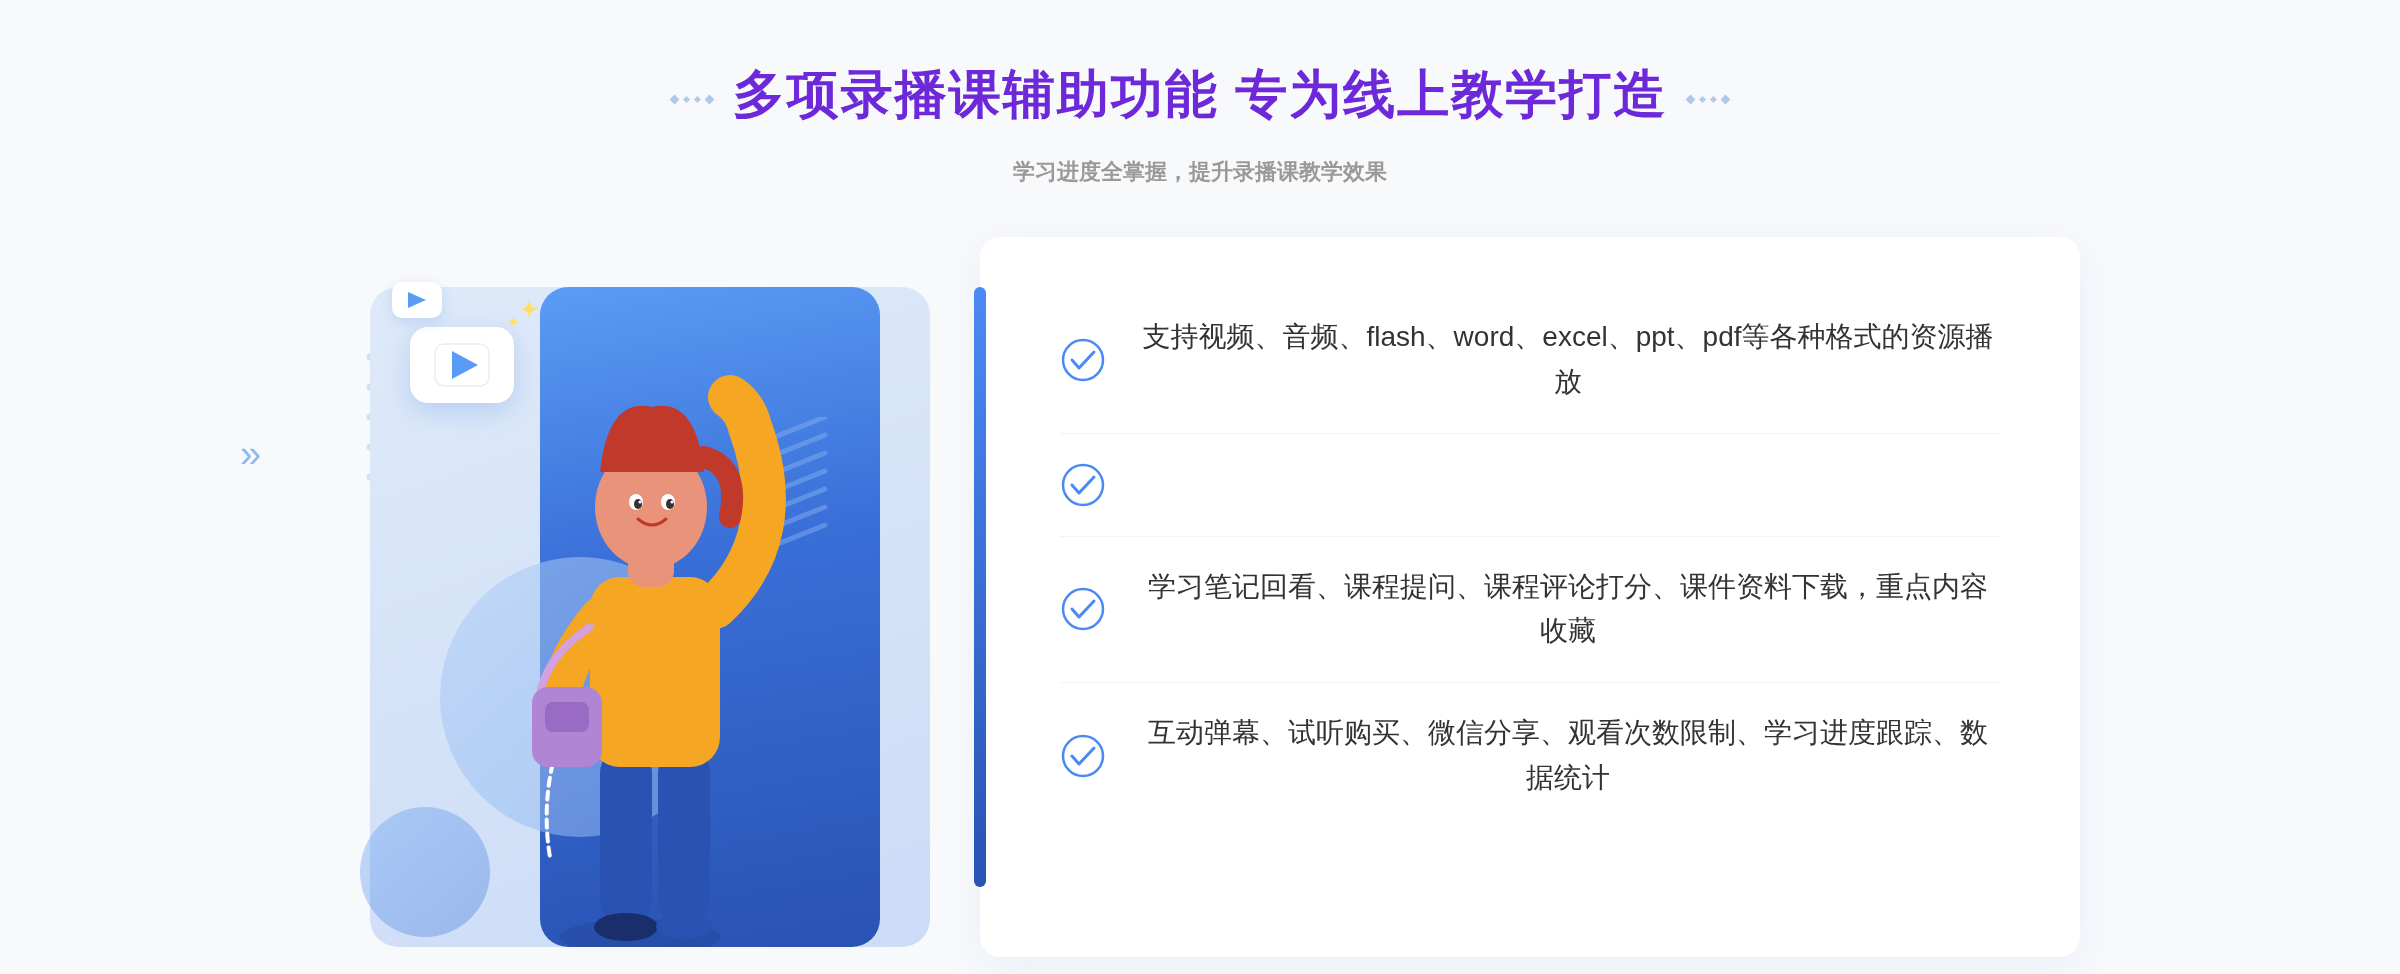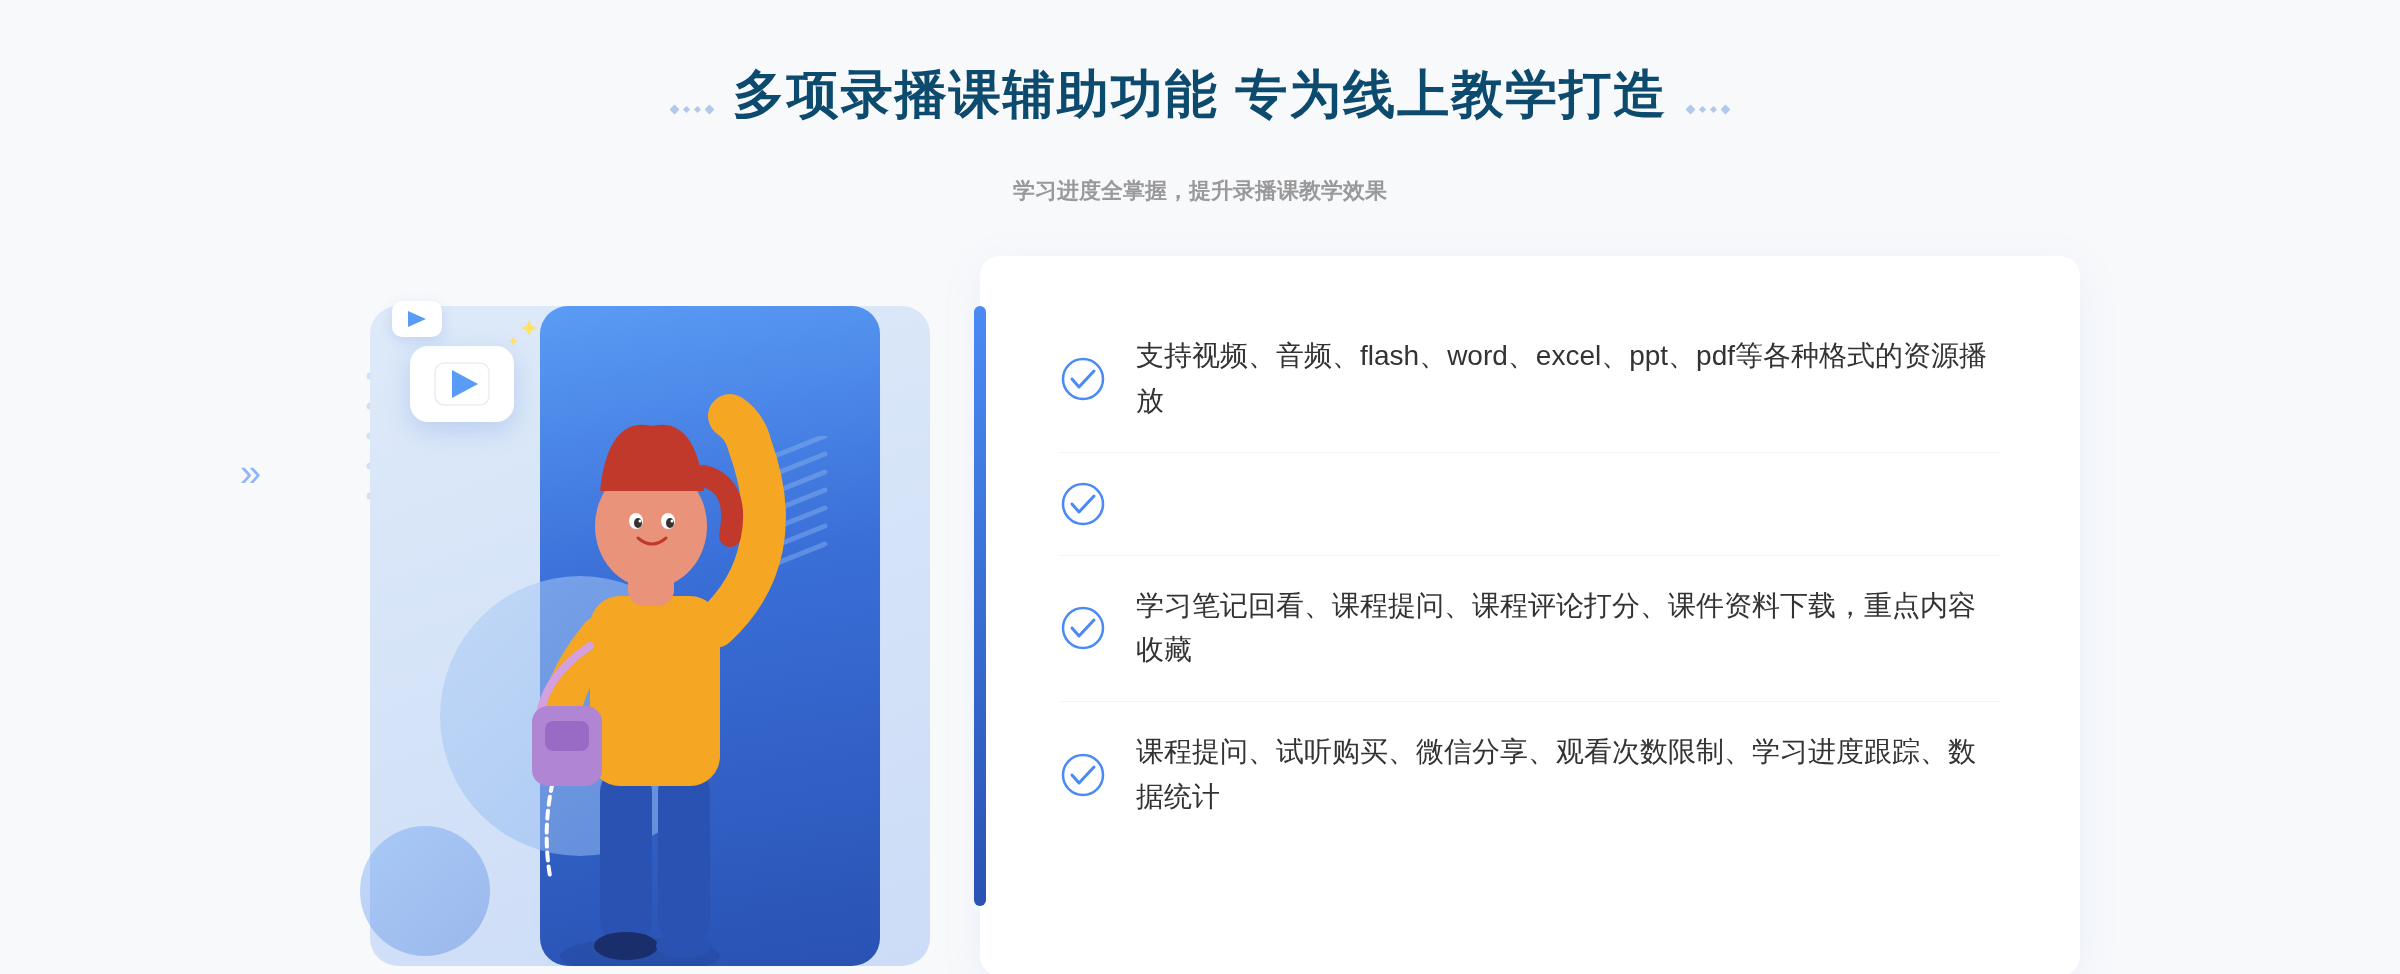--- a/index.html
+++ b/index.html
@@ -49,23 +49,23 @@
     .header-decoration {
       display: flex;
       align-items: center;
       justify-content: center;
       gap: 20px;
     }
 
     .main-title {
       font-size: 52px;
       font-weight: 700;
-      color: #0c4a6e;
+      color: #6d28d9;
       letter-spacing: 2px;
-      margin-bottom: 28px;
+      margin-bottom: 9px;
     }
 
     .sub-title {
       font-size: 22px;
       color: #999999;
       font-weight: 700;
       margin-top: 18px;
     }
 
     
@@ -100,20 +100,21 @@
       position: relative;
       z-index: 1;
     }
 
     .feature-item {
       display: flex;
       align-items: center;
       gap: 30px;
       padding: 28px 0;
       border-bottom: 1px solid #f0f4fc;
+      text-align: center;
     }
 
     .feature-item:last-child {
       border-bottom: none;
     }
 
     .check-icon {
       width: 46px;
       height: 46px;
       flex-shrink: 0;
@@ -352,20 +353,20 @@
     </div>
             <span class="feature-text">学习笔记回看、课程提问、课程评论打分、课件资料下载，重点内容收藏</span>
           </div>
           <div class="feature-item">
             <div class="check-icon">
       <svg class="check-circle-svg" viewBox="0 0 44 44" fill="none" xmlns="http://www.w3.org/2000/svg">
         <circle cx="22" cy="22" r="20" stroke="#4a8af4" stroke-width="2.5" fill="none"></circle>
         <path d="M11 22 L18 30 L33 14" stroke="#4a8af4" stroke-width="3" stroke-linecap="round" stroke-linejoin="round" fill="none"></path>
       </svg>
     </div>
-            <span class="feature-text">课程提问、试听购买、微信分享、观看次数限制、学习进度跟踪、数据统计</span>
+            <span class="feature-text">互动弹幕、试听购买、微信分享、观看次数限制、学习进度跟踪、数据统计</span>
           </div>
         </div>
     </div>
 
   </div>
 
 </div>
 
 </body></html>

